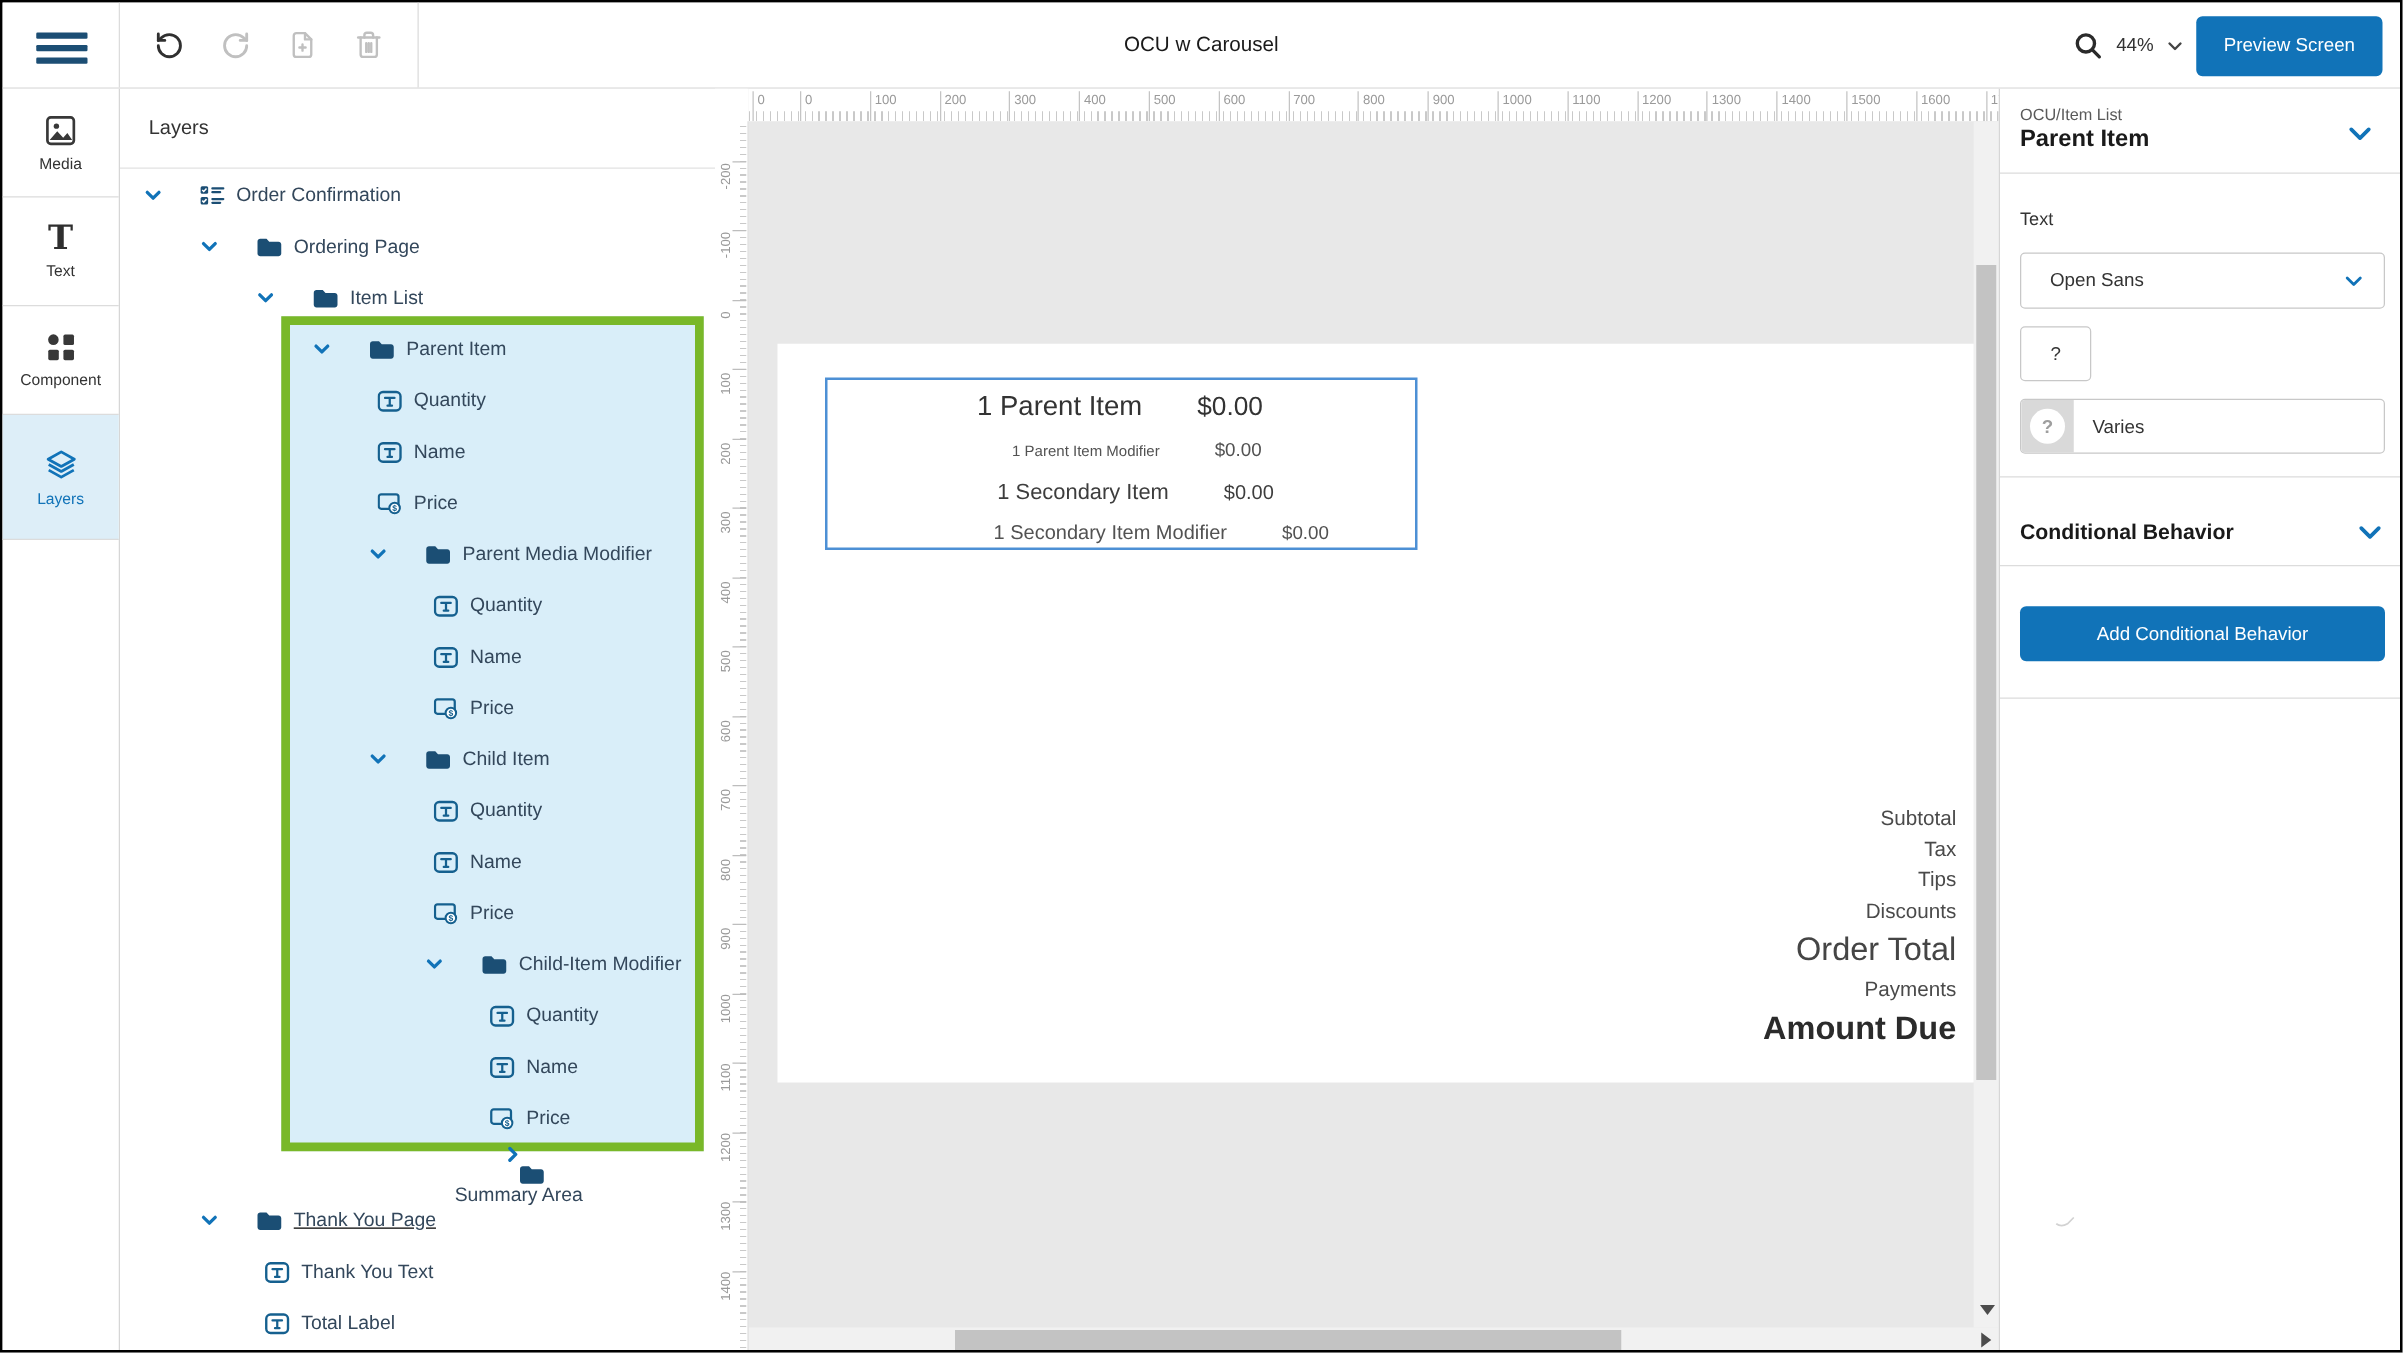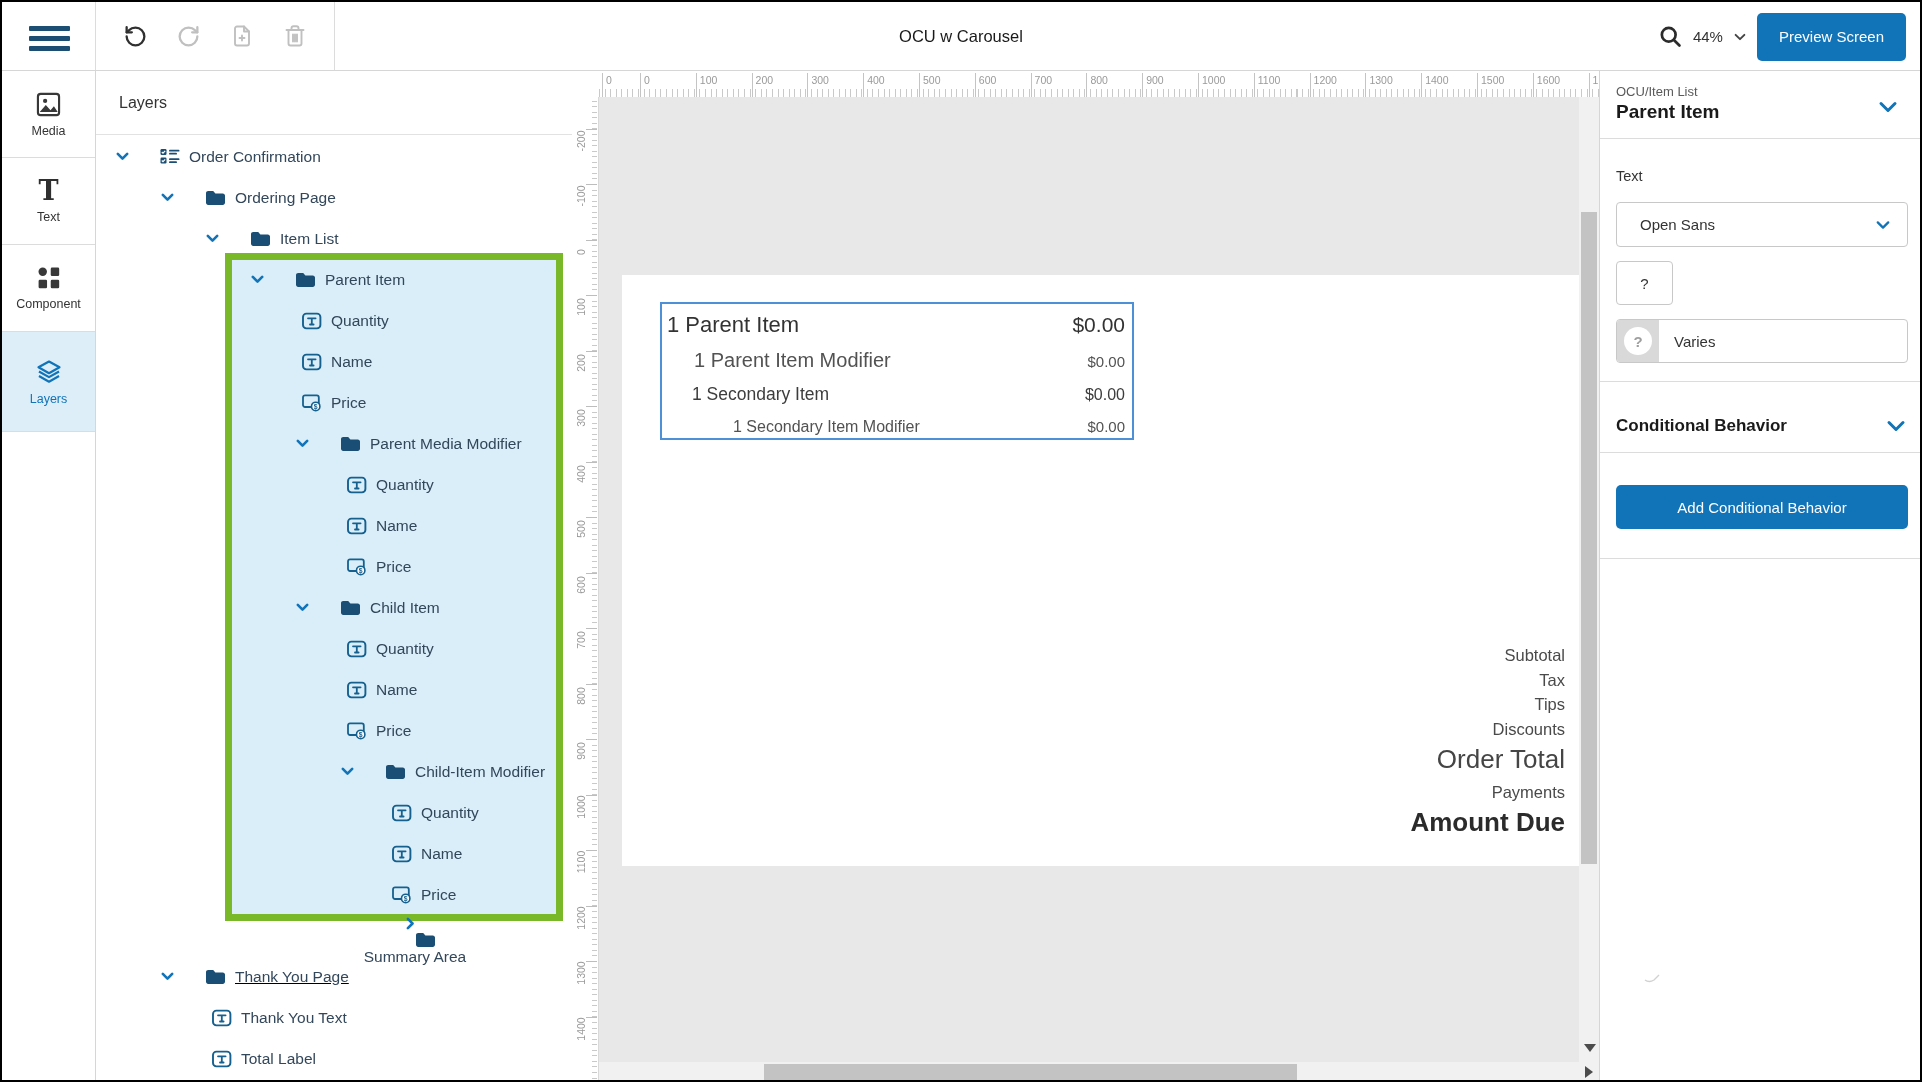--- a/index.html
+++ b/index.html
@@ -39,29 +39,29 @@
   .v-major{position:absolute;right:1px;width:11px;height:1px;background:#bdbdbd;}
   .h-ruler{position:absolute;left:597px;top:69px;width:1000px;height:26px;background:#fff;overflow:hidden;}
   .h-ticks{position:absolute;left:0;right:0;bottom:0;height:8px;background:repeating-linear-gradient(to right,#c9c9c9 0 1px,transparent 1px 5.58px);}
   .h-lab{position:absolute;top:3px;font-size:10.5px;color:#9a9a9a;}
   .h-major{position:absolute;top:2px;width:1px;height:24px;background:#c4c4c4;}
   .ruler-corner{position:absolute;left:570px;top:69px;width:27px;height:26px;background:#fff;}
   
   .canvas{position:absolute;left:597px;top:95px;width:1000px;height:987px;background:#e8e8e8;overflow:hidden;}
   .screen{position:absolute;left:23px;top:178px;width:957px;height:591px;background:#fff;}
   .receipt{position:absolute;left:38px;top:27px;width:474px;height:138px;border:2px solid #4d90d5;background:#fff;padding:1px 7px 0 5px;cursor:pointer;}
-  .r-line{display:flex;justify-content:space-between;align-items:baseline;gap:44px;}
+  .r-line{display:flex;justify-content:center;align-items:baseline;gap:44px;}
   .r-primary{line-height:39px;}
   .r-primary .r-name{font-size:22px;color:#333;}
   .r-primary .r-price{font-size:21px;color:#333;}
   .r-secondary{line-height:32px;}
   .r-secondary .r-name{font-size:17.5px;color:#3d3d3d;padding-left:25px;}
   .r-secondary .r-price{font-size:16px;color:#3d3d3d;}
   .r-modifier{line-height:32px;}
-  .r-modifier .r-name{font-size:20px;color:#525252;padding-left:27px;}
+  .r-modifier .r-name{font-size:12px;color:#525252;padding-left:27px;}
   .r-modifier .r-price{font-size:15px;color:#525252;}
   .r-modifier2{line-height:31px;}
   .r-modifier2 .r-name{font-size:16px;color:#525252;padding-left:66px;}
   .r-modifier2 .r-price{font-size:15px;color:#525252;}
   .summary{position:absolute;right:14px;top:368px;text-align:right;}
   .s-small{font-size:16.5px;line-height:24.5px;color:#4a4a4a;}
   .s-large{font-size:26px;line-height:36px;color:#454545;}
   .s-gap{margin-top:3px;}
   .s-bold{font-size:26px;line-height:34px;color:#2b2b2b;font-weight:700;}
   

